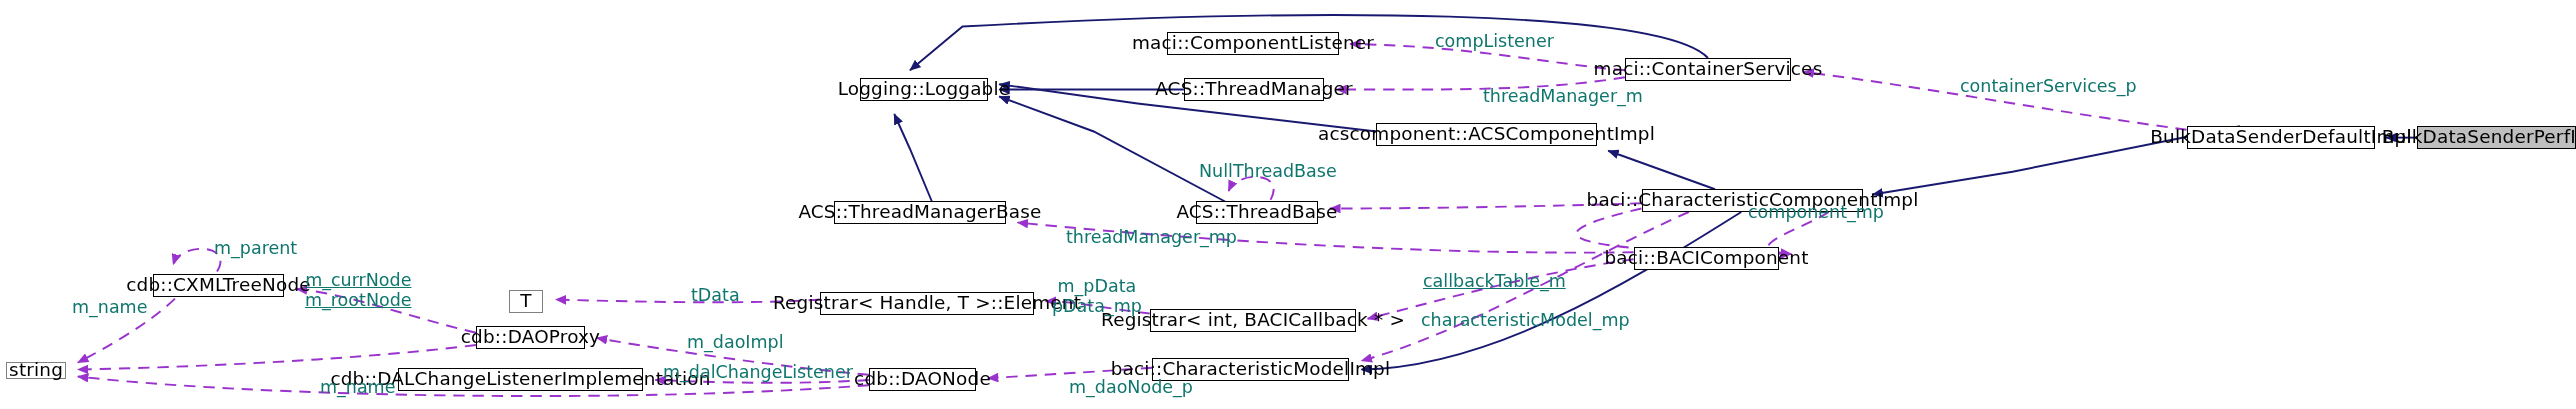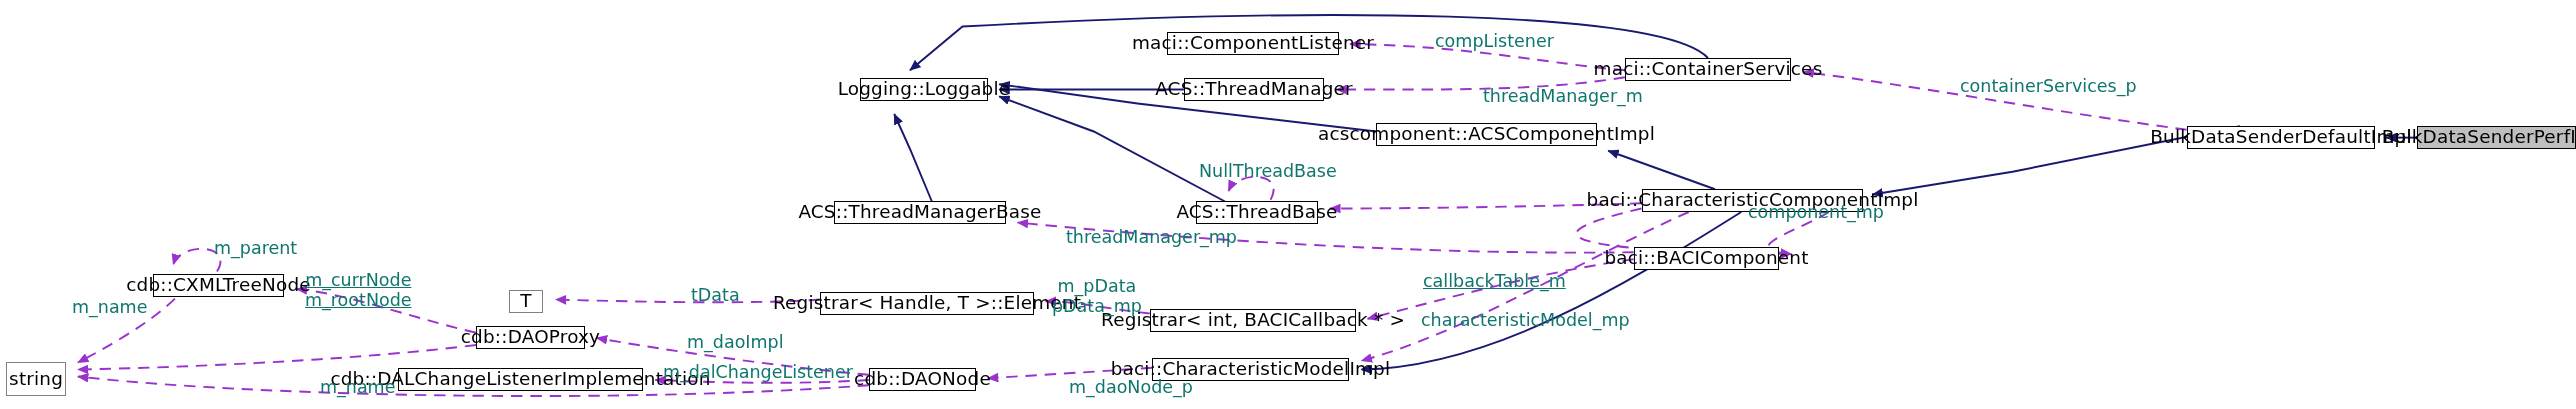--- a/index.html
+++ b/index.html
@@ -168,21 +168,21 @@
     <div class="node" style="left:153px;top:274px;width:131px;height:23px;">cdb::CXMLTreeNode</div>
 
     <div class="node gray-border" style="left:509px;top:290px;width:34px;height:23px;">T</div>
 
     <div class="node" style="left:820px;top:292px;width:214px;height:23px;">Registrar&lt; Handle, T &gt;::Element</div>
 
     <div class="node" style="left:1150px;top:309px;width:206px;height:23px;">Registrar&lt; int, BACICallback * &gt;</div>
 
     <div class="node" style="left:476px;top:326px;width:109px;height:23px;">cdb::DAOProxy</div>
 
-    <div class="node gray-border" style="left:6.1px;top:362px;width:60px;height:34px;">string</div>
+    <div class="node gray-border" style="left:6.1px;top:362px;width:60px;height:17px;">string</div>
 
     <div class="node" style="left:398px;top:368px;width:245px;height:23px;">cdb::DALChangeListenerImplementation</div>
 
     <div class="node" style="left:869px;top:368px;width:107px;height:23px;">cdb::DAONode</div>
 
     <div class="node" style="left:1152px;top:358px;width:197px;height:23px;">baci::CharacteristicModelImpl</div>
   </div>
 
   <div id="label-layer">
     <div class="edge-label" style="left:1435px;top:31.5px;">compListener</div>

